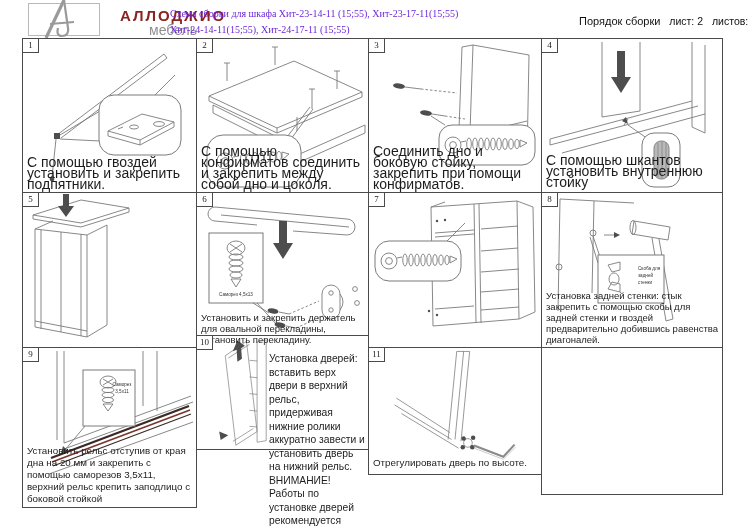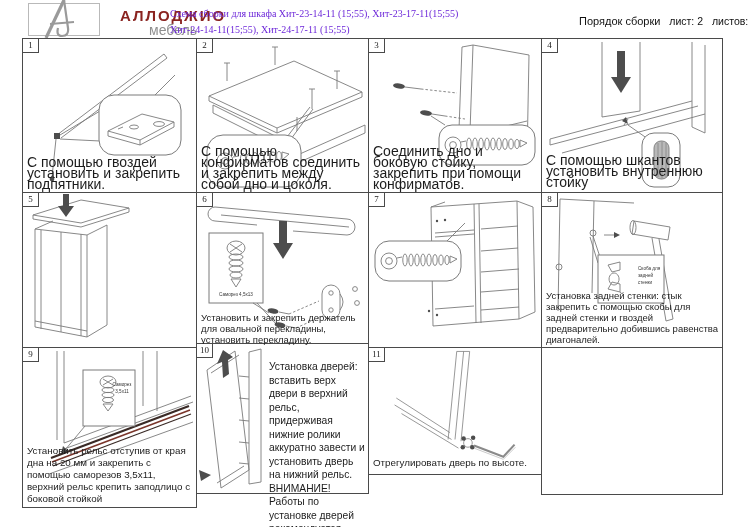--- a/index.html
+++ b/index.html
@@ -347,21 +347,21 @@
         <polygon class="ln" points="80,56 90,56 85,63"></polygon>
         <text class="tiny" x="99" y="38" text-anchor="middle">Саморез</text>
         <text class="tiny" x="99" y="45" text-anchor="middle">3,5х11</text>
       </g>
       <line class="ln" x1="62" y1="78" x2="42" y2="102"></line>
       <polygon class="dark" points="40,98 45,103 38,106"></polygon>
     </svg>
     <div class="cap cap-9">Установить рельс  отступив от края дна на 20 мм и закрепить  с помощью саморезов 3,5х11, верхний рельс крепить заподлицо с боковой стойкой</div>
   </div>
 
-  <div class="cell" style="left:196px;top:343px;width:173px;height:151px;">
+  <div class="cell" style="left:196px;top:335px;width:173px;height:115px;">
     <div class="num">10</div>
     <svg class="draw" viewBox="0 0 171 149">
       <line class="ln" x1="52" y1="8" x2="52" y2="140"></line>
       <line class="ln" x1="64" y1="5" x2="64" y2="138"></line>
       <line class="ln" x1="52" y1="8" x2="64" y2="5"></line>
       <line class="ln" x1="52" y1="140" x2="64" y2="138"></line>
       <g>
         <line class="ln" x1="42" y1="32" x2="52" y2="33"></line>
         <line class="ln" x1="42" y1="54" x2="52" y2="55"></line>
         <line class="ln" x1="42" y1="76" x2="52" y2="77"></line>

